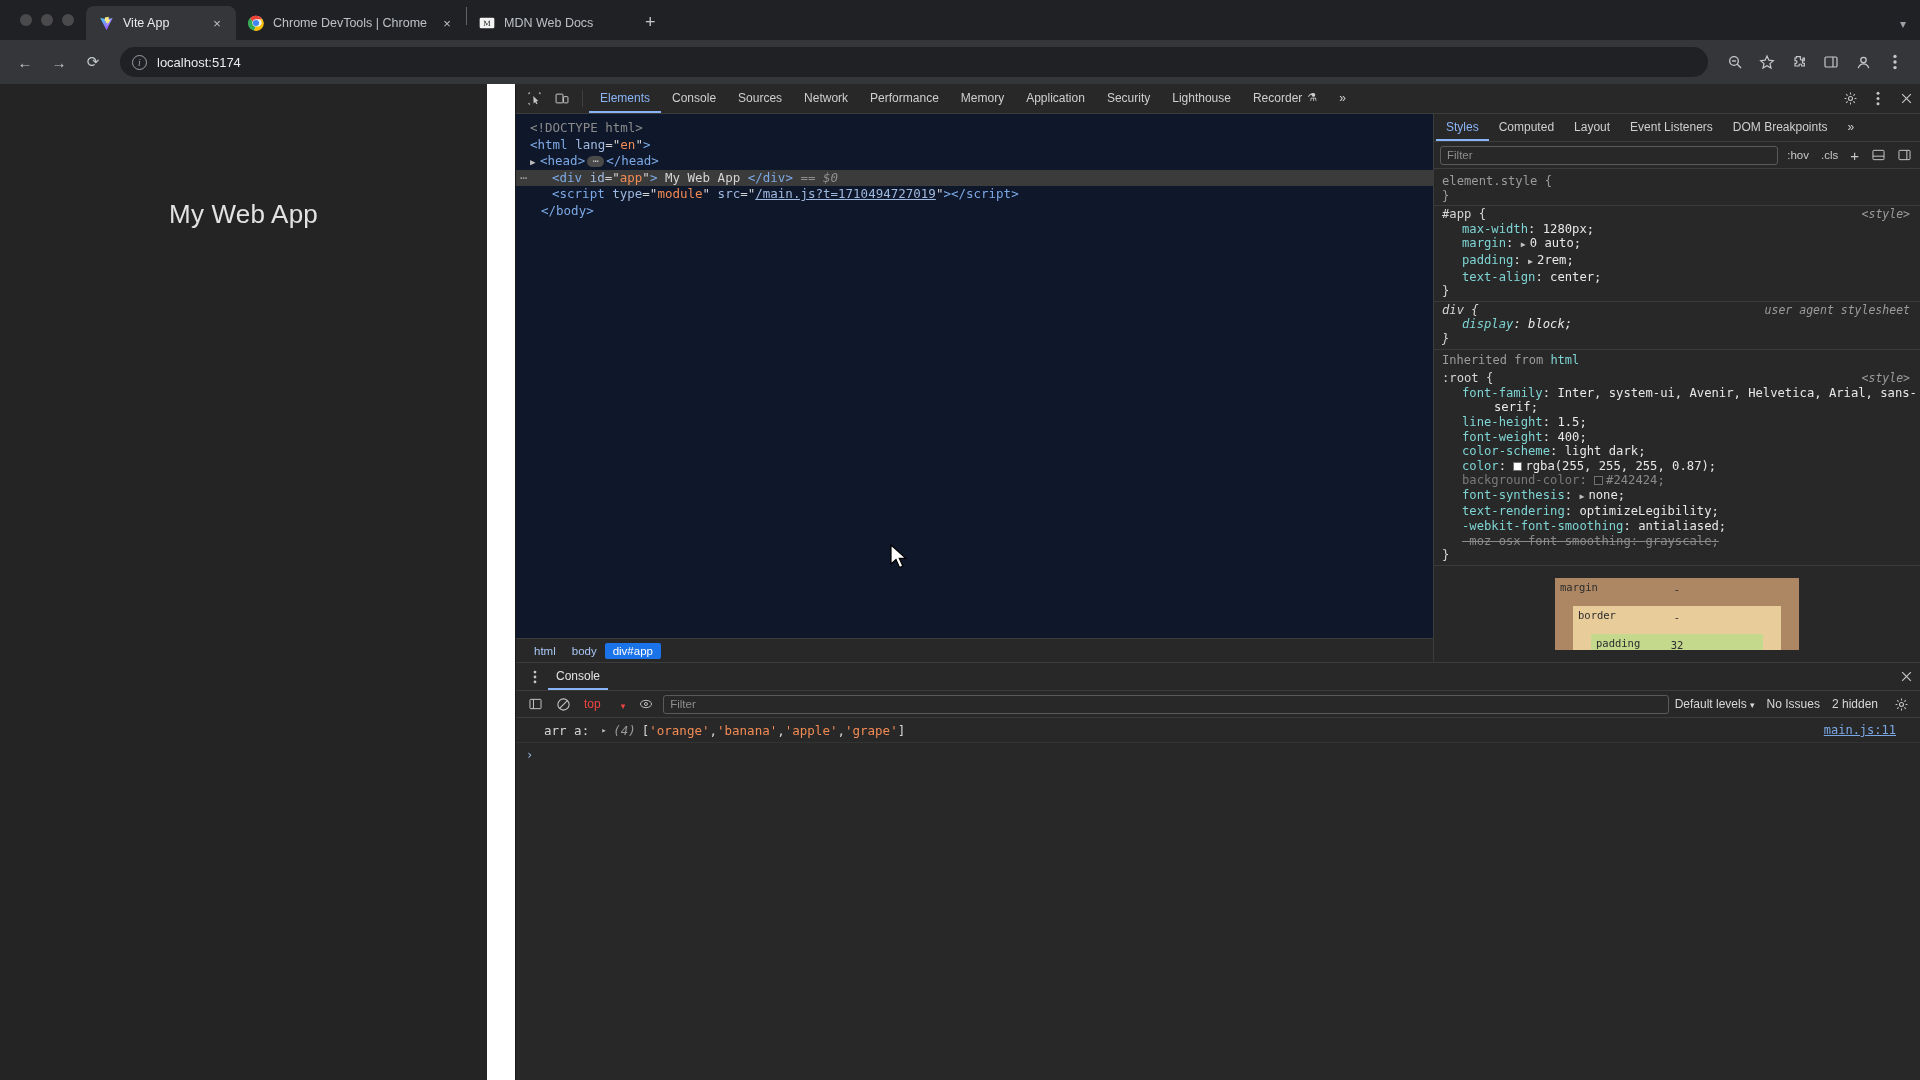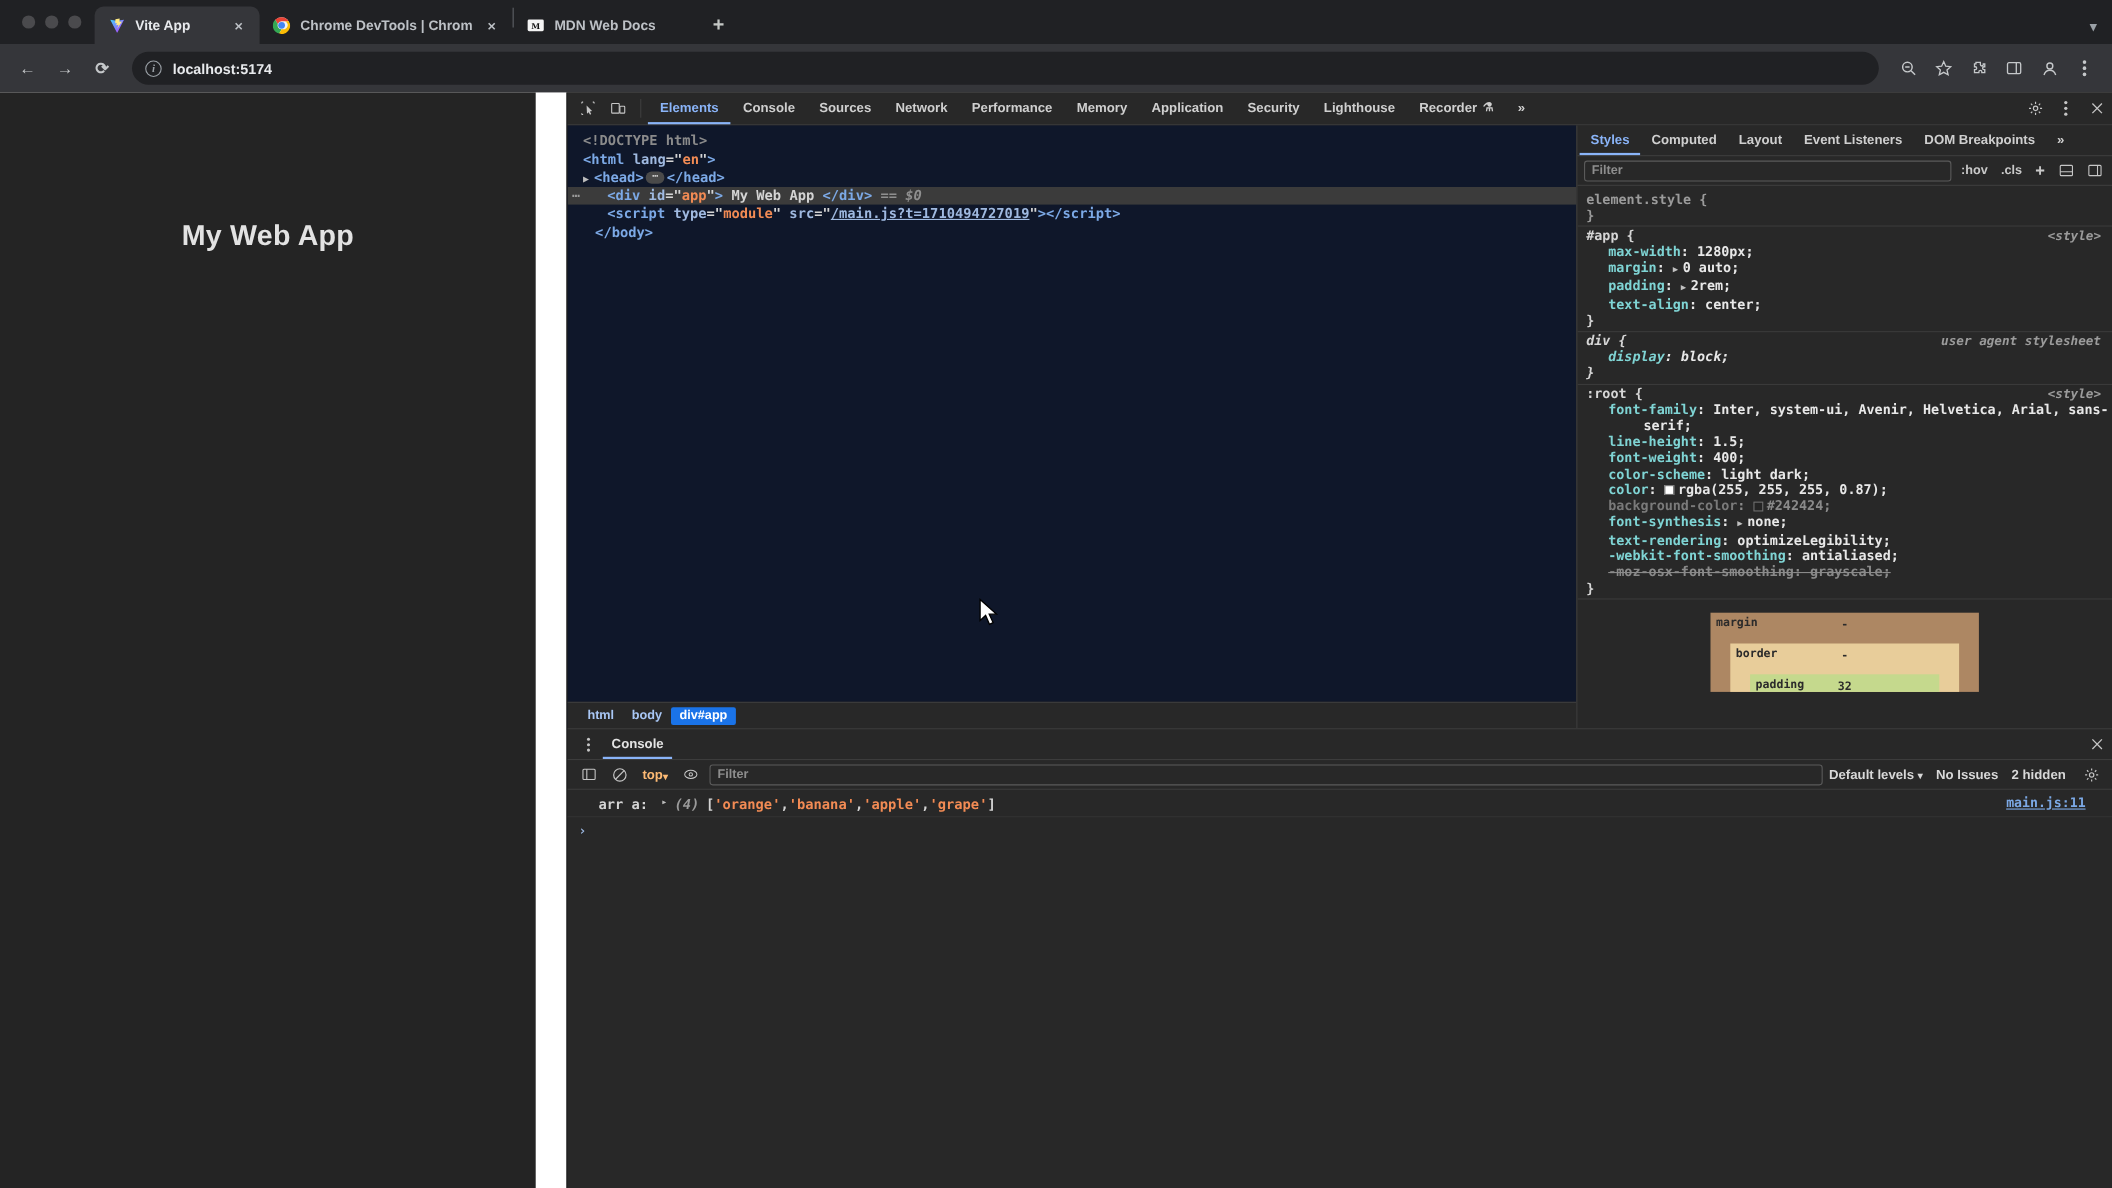--- a/index.html
+++ b/index.html
@@ -6,21 +6,21 @@
   html, body { width: 1920px; height: 1080px; overflow: hidden; }
   body {
     font-family: "Liberation Sans", sans-serif;
     background: #202124;
     color: #e8eaed;
     font-size: 12px;
   }
   .mono { font-family: "DejaVu Sans Mono", monospace; }
 
   
-  .browser { width: 1920px; height: 1080px; display: flex; flex-direction: column; background:#202124;font-weight:bold; }
+  .browser { width: 1920px; height: 1080px; display: flex; flex-direction: column; background:#202124; }
   .tabstrip {
     height: 40px; background: #202124; display: flex; align-items: flex-end;
     padding-left: 10px; flex: 0 0 40px; position: relative;
   }
   .traffic { display: flex; align-items: center; gap: 9px; height: 40px; padding: 0 12px 0 10px; }
   .dot { width: 12px; height: 12px; border-radius: 50%; background: #4a4a4d; }
   .tab {
     display: flex; align-items: center; height: 34px; border-radius: 8px 8px 0 0;
     padding: 0 10px 0 12px; gap: 9px; min-width: 150px; max-width: 230px;
     font-size: 12.5px; color: #bdc1c6; position: relative;
@@ -175,21 +175,21 @@
   .kebab { width: 22px; display:flex; align-items:center; justify-content:center; color:#c6c6c6; }
   .drawer-tab { font-size: 12px; color:#e3e3e3; padding: 0 8px; height:27px; display:flex; align-items:center; border-bottom:2px solid #8ab4f8;}
   .drawer-tabs .spacer{flex:1;}
   .drawer-close { width:28px; display:flex; align-items:center;justify-content:center;color:#c6c6c6;font-size:15px;}
 
   .console-toolbar {
     height: 28px; display: flex; align-items: center; gap: 6px; padding: 0 8px;
     border-top: 1px solid #3c3c3c; border-bottom: 1px solid #3c3c3c;
   }
   .c-ic { width: 22px; height:22px; display:flex; align-items:center; justify-content:center; color:#c6c6c6; }
-  .c-sel { display:flex; align-items:flex-end; gap:0; font-size:12px; color:#fdba74; padding: 0 4px;}
+  .c-sel { display:flex; align-items:flex-end; gap:20px; font-size:12px; color:#ef4444; padding: 0 4px;}
   .c-filter {
     flex: 1; height: 19px; border: 1px solid #5a5a5a; border-radius: 3px; color:#8e8e8e;
     font-size: 11.5px; padding: 0 6px; display:flex; align-items:center;
   }
   .c-right { display:flex; align-items:center; gap: 12px; font-size: 12px; color:#d8d8d8; }
   .console-body { flex:1; min-height: 0; position: relative; font-size: 12.5px; line-height: 17px; }
   .c-msg { display:flex; align-items:flex-start; padding: 4px 10px 3px 28px; position:relative; border-bottom: 1px solid #333;}
   .c-src { position: absolute; right: 24px; top: 4px; color: #7ca9e6; text-decoration: underline; font-size: 12px;}
   .c-prompt { padding: 4px 10px 0 10px; color:#9bb7e0; font-size: 12px;}
   .arr-str { color: #f28b54; }
@@ -451,20 +451,24 @@
               <div><span class="sel-name">}</span></div>
             </div>
 
             <div class="rule ua">
               <span class="origin">user agent stylesheet</span>
               <div><span class="sel-name">div</span><span class="sel-name"> {</span></div>
               <div class="prop-row"><span class="prop">display</span><span class="pval">: </span><span class="pval">block</span><span class="pval">;</span></div>
               <div><span class="sel-name">}</span></div>
             </div>
 
+            <div class="inherit-hdr">
+              <span>Inherited from</span>
+              <span class="mono" style="color:#7fd4d4">html</span>
+            </div>
 
             <div class="rule">
               <span class="origin">&lt;style&gt;</span>
               <div><span class="sel-name">:root</span><span class="sel-name"> {</span></div>
 
               <div class="prop-row"><span class="prop">font-family</span><span class="pval">: </span><span class="pval">Inter, system-ui, Avenir, Helvetica, Arial, sans-</span></div>
               <div class="prop-row cont"><span class="pval">serif;</span></div>
 
               <div class="prop-row"><span class="prop">line-height</span><span class="pval">: </span><span class="pval">1.5</span><span class="pval">;</span></div>
               <div class="prop-row"><span class="prop">font-weight</span><span class="pval">: </span><span class="pval">400</span><span class="pval">;</span></div>

